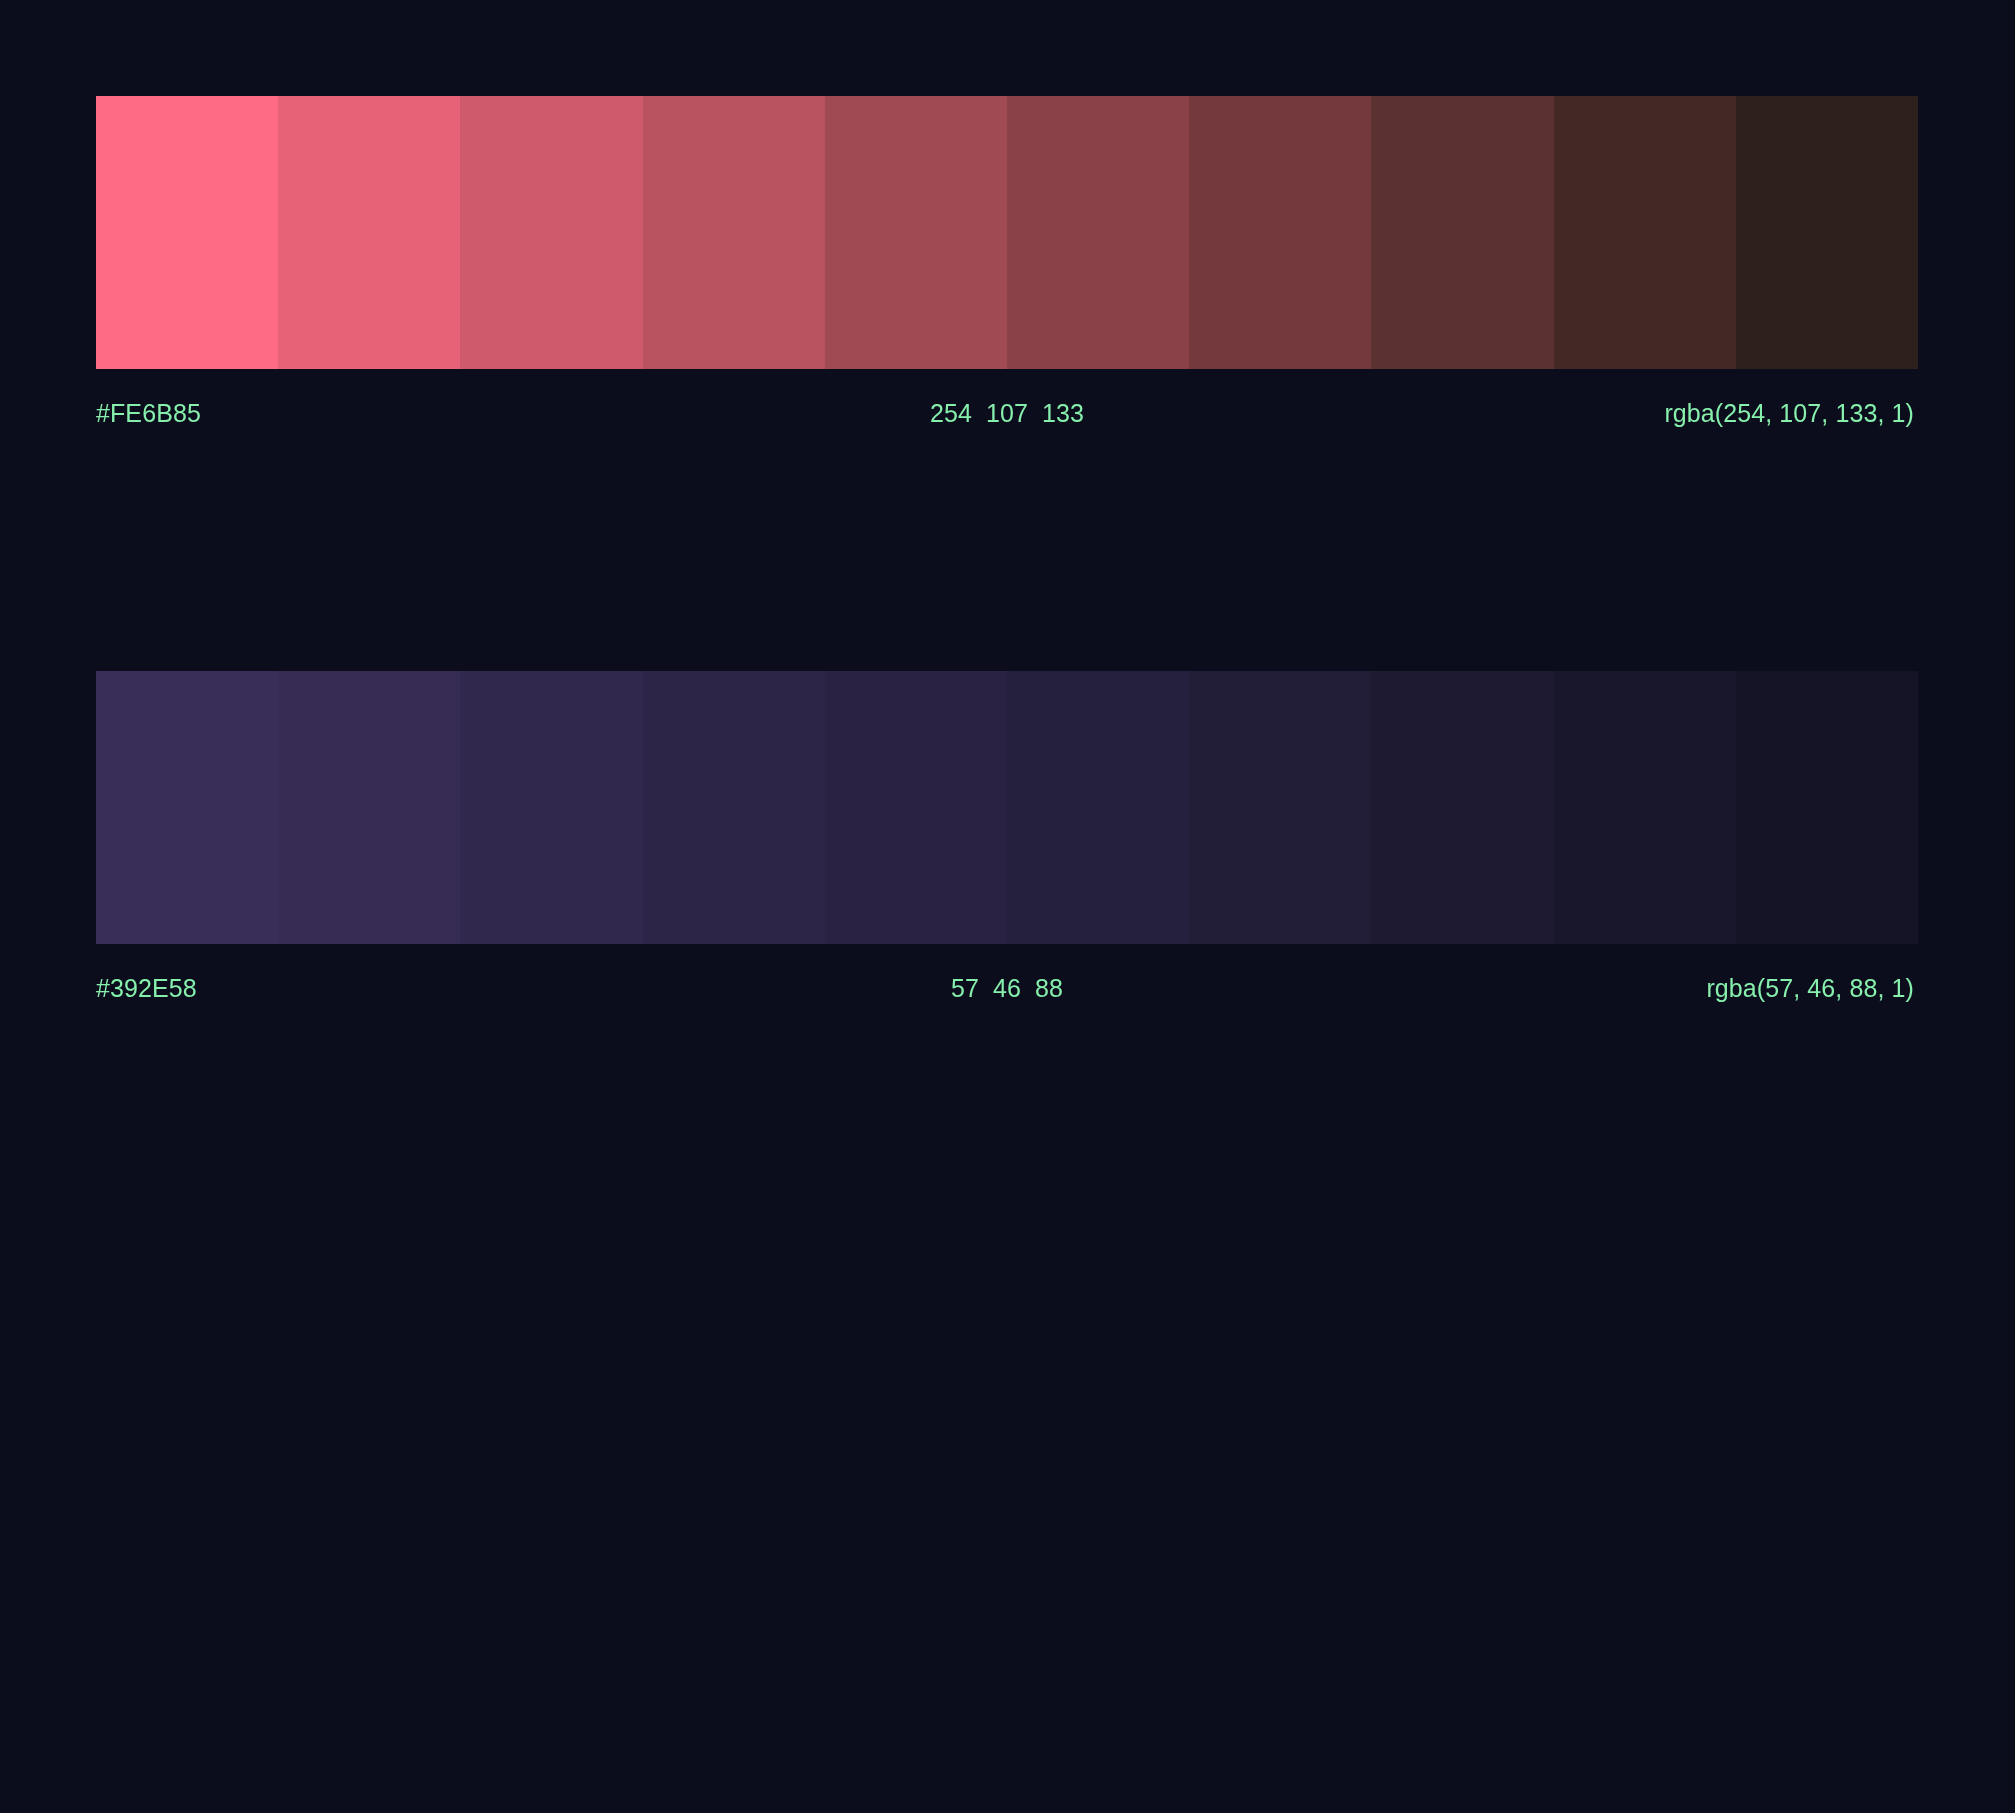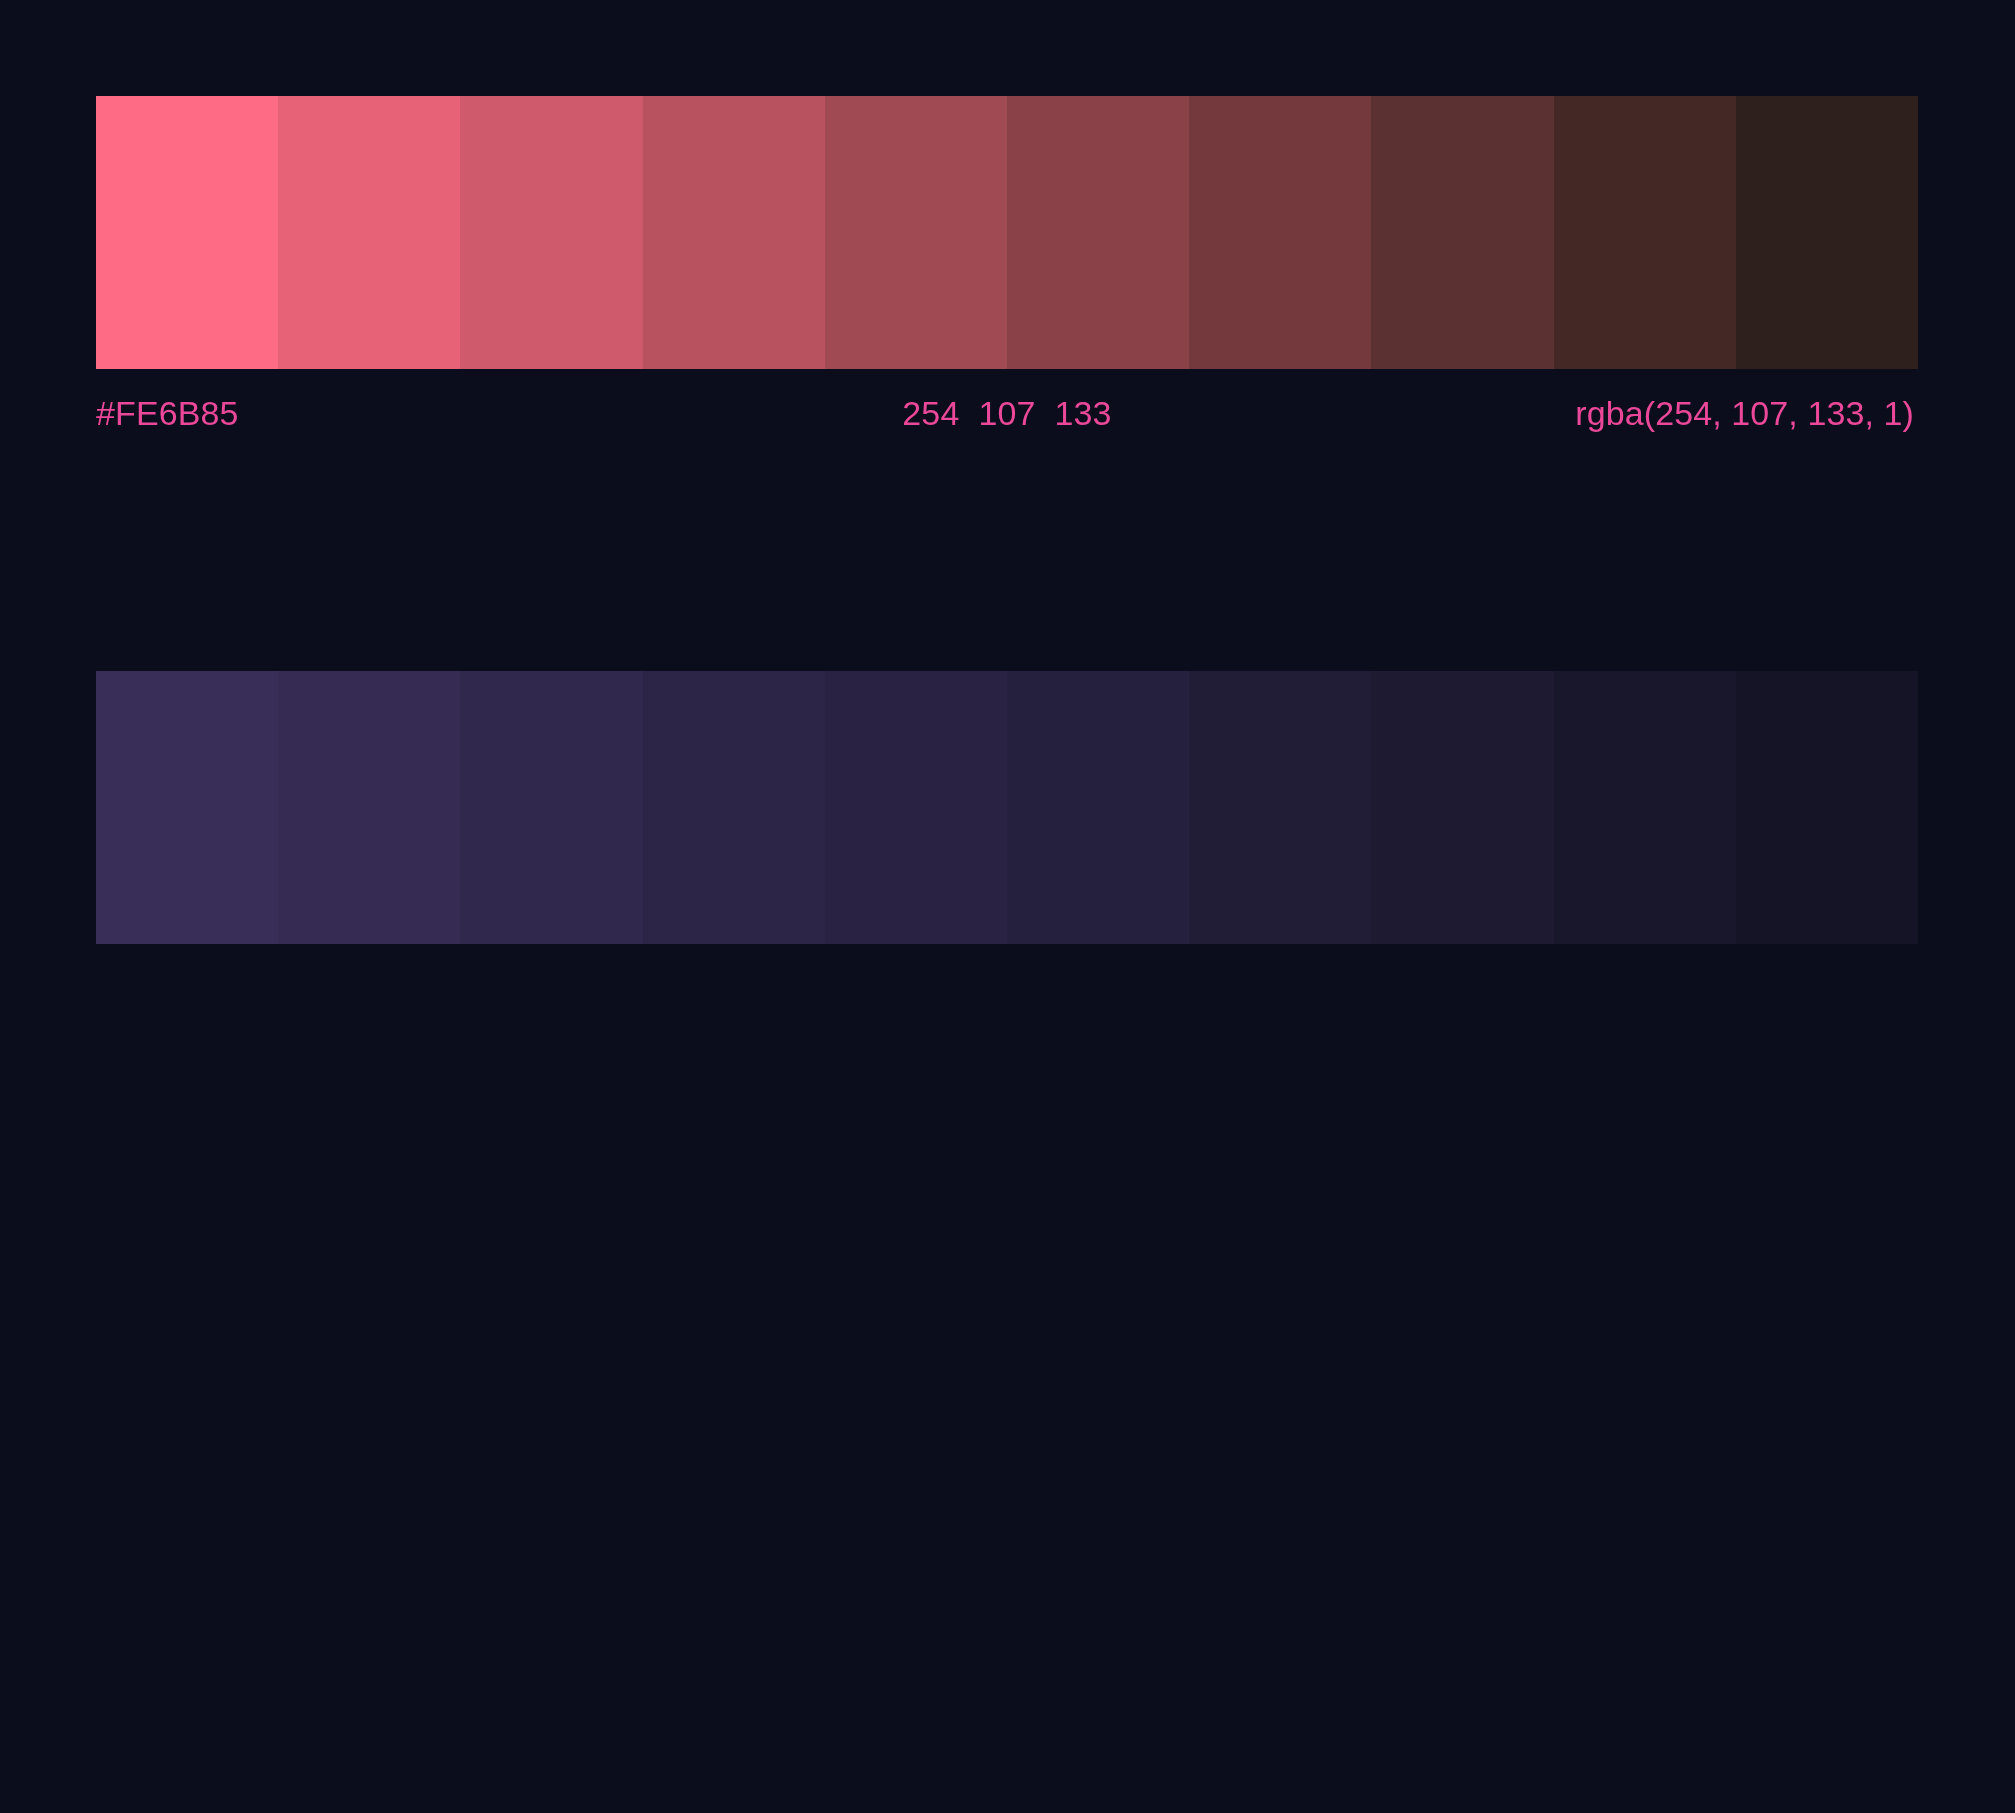--- a/index.html
+++ b/index.html
@@ -48,22 +48,22 @@
   .swatch-labels {
     position: relative;
     width: 1822px;
     height: 65px;
     margin-top: 27px;
   }
 
   .label {
     position: absolute;
     top: 0;
-    color: #ec4899;
-    font-size: 34px;
+    color: #86efac;
+    font-size: 25px;
     line-height: 35px;
     font-family: "Liberation Sans", sans-serif;
     font-weight: 400;
     white-space: pre;
     letter-spacing: 0.1px;
   }
 
   .label-hex {
     left: 0;
     text-align: left;
@@ -111,17 +111,22 @@
       <div class="swatch" style="background-color: rgb(53, 43, 83);"></div>
       <div class="swatch" style="background-color: rgb(49, 40, 77);"></div>
       <div class="swatch" style="background-color: rgb(45, 37, 72);"></div>
       <div class="swatch" style="background-color: rgb(41, 34, 66);"></div>
       <div class="swatch" style="background-color: rgb(37, 32, 61);"></div>
       <div class="swatch" style="background-color: rgb(33, 29, 55);"></div>
       <div class="swatch" style="background-color: rgb(29, 26, 50);"></div>
       <div class="swatch" style="background-color: rgb(25, 23, 44);"></div>
       <div class="swatch" style="background-color: rgb(21, 20, 39);"></div>
     </div>
+    <div class="swatch-labels">
+      <span class="label label-hex">#392E58</span>
+      <span class="label label-rgb">57  46  88</span>
+      <span class="label label-rgba">rgba(57, 46, 88, 1)</span>
+    </div>
   </div>
 
 
 </div>
 
 
 </body></html>

